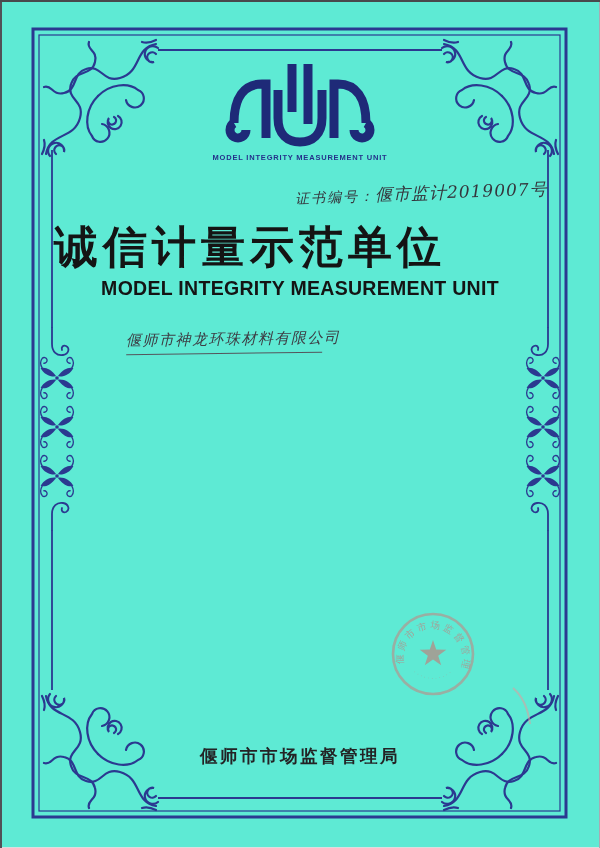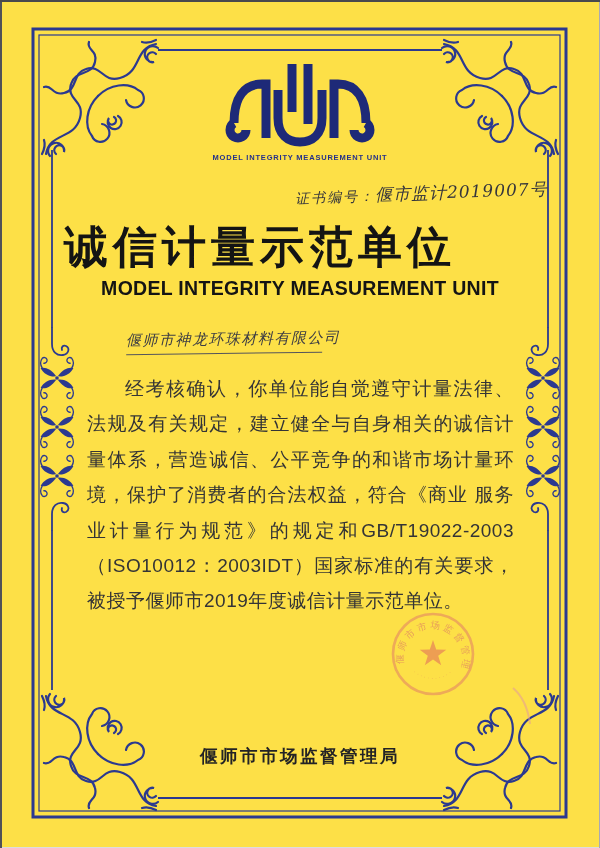--- a/index.html
+++ b/index.html
@@ -1,31 +1,31 @@
 <!DOCTYPE html>
 <html><head>
 <meta charset="utf-8">
 <style>
   html,body{margin:0;padding:0;background:#ffffff;}
   .page{
-    position:relative;width:600px;height:848px;background:#fde047;overflow:hidden;
+    position:relative;width:600px;height:848px;background:#5eead4;overflow:hidden;
     font-family:"Liberation Sans", sans-serif;
     box-shadow: inset 0 2px 0 #49494d, inset 2px 0 0 #515157, inset -1px 0 0 #a9a9b2, inset 0 -1px 0 #dcdcdf;
   }
   .abs{position:absolute;}
   .border-svg{left:0;top:0;width:600px;height:848px;pointer-events:none;}
   .logo-svg{left:222px;top:60px;width:156px;height:92px;}
   .logo-sub{left:0;top:153px;width:600px;text-align:center;font-size:7.5px;font-weight:bold;
     color:#24308a;letter-spacing:.8px;}
   .certno{right:52px;top:182px;transform:rotate(-2deg);color:#35353c;white-space:nowrap;
     font-family:"DejaVu Serif","Liberation Serif",serif;font-style:italic;}
   .certno .lab{font-size:14px;letter-spacing:2px;}
   .certno .val{font-size:17px;letter-spacing:1px;}
   .title-zh{left:0;top:218px;width:500px;text-align:center;font-size:44px;font-weight:900;
-    color:#141414;letter-spacing:5px;font-family:"Liberation Serif","DejaVu Serif",serif;padding-left:10px;}
+    color:#141414;letter-spacing:5px;font-family:"Liberation Serif","DejaVu Serif",serif;}
   .title-en{left:0;top:277px;width:600px;text-align:center;font-size:19.5px;font-weight:800;
     color:#141414;letter-spacing:.3px;font-family:"Liberation Sans",sans-serif;}
   .company{left:126px;top:330px;width:196px;border-bottom:1.5px solid #55555c;
     padding-bottom:4px;transform:rotate(-0.8deg);}
   .company span{font-family:"DejaVu Serif","Liberation Serif",serif;font-style:italic;
     font-size:15px;letter-spacing:1.5px;color:#3d3d44;white-space:nowrap;}
   .body-text{left:87px;top:371px;width:427px;font-size:19px;line-height:35.4px;color:#343436;
     text-align:justify;text-indent:2em;letter-spacing:.5px;font-family:"Liberation Sans",sans-serif;}
   .issuer{left:318px;top:647px;font-size:16px;color:#3a3a3c;letter-spacing:1.5px;}
   .seal-svg{left:383px;top:606px;width:100px;height:100px;opacity:.85;}
@@ -117,21 +117,20 @@
     <span class="lab">证书编号：</span><span class="val">偃市监计2019007号</span>
   </div>
 
   <div class="abs title-zh">诚信计量示范单位</div>
   <div class="abs title-en">MODEL INTEGRITY MEASUREMENT UNIT</div>
 
   <div class="abs company">
     <span>偃师市神龙环珠材料有限公司</span>
   </div>
 
-  <div class="abs body-text">经考核确认，你单位能自觉遵守计量法律、法规及有关规定，建立健全与自身相关的诚信计量体系，营造诚信、公平竞争的和谐市场计量环境，保护了消费者的合法权益，符合《商业 服务业计量行为规范》的规定和GB/T19022-2003（ISO10012：2003IDT）国家标准的有关要求，被授予偃师市2019年度诚信计量示范单位。</div>
 
 
   <svg class="abs seal-svg" viewBox="0 0 100 100">
     <defs>
       <path id="sealArcTop" d="M 21,60 A 30,30 0 1 1 79,60" fill="none"></path>
       <path id="sealArcBot" d="M 26,62 A 30,30 0 0 0 74,62" fill="none"></path>
     </defs>
     <circle cx="50" cy="48" r="40" fill="none" stroke="#dd6b6b" stroke-width="2.6" opacity="0.55"></circle>
     <path d="M50,34 L46.8,43.6 L36.7,43.7 L44.8,49.7 L41.8,59.3 L50,53.5 L58.2,59.3 L55.2,49.7 L63.3,43.7 L53.2,43.6 Z" fill="#dd5f5f" opacity="0.6"></path>
     <text font-size="9.5" fill="#d66a6a" opacity="0.65" letter-spacing="3" font-family="Liberation Sans, sans-serif">

